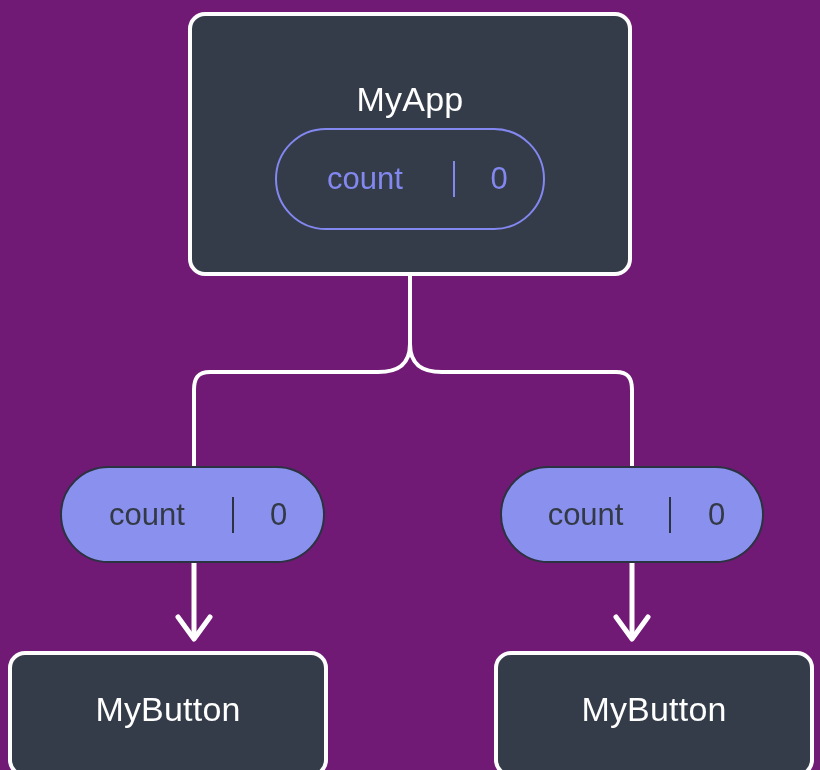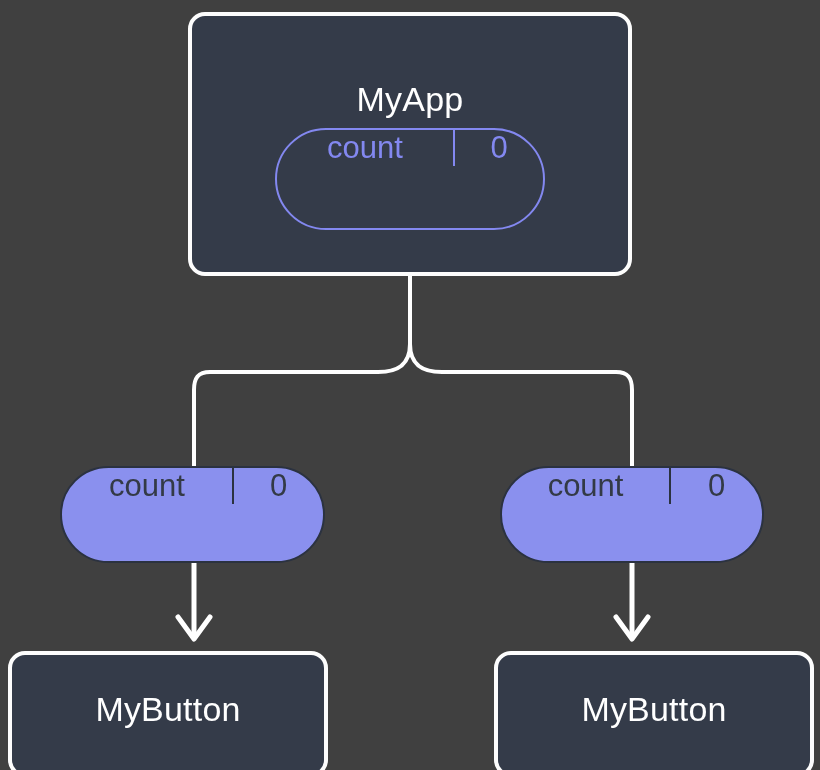--- a/index.html
+++ b/index.html
@@ -10,21 +10,21 @@
   body {
     width: 820px;
     height: 770px;
     overflow: hidden;
     font-family: "Liberation Sans", "DejaVu Sans", sans-serif;
   }
   #stage {
     position: relative;
     width: 820px;
     height: 770px;
-    background: #404040;
+    background: #701a75;
   }
   #wires {
     position: absolute;
     left: 0;
     top: 0;
     width: 820px;
     height: 770px;
     pointer-events: none;
   }
 
@@ -76,21 +76,21 @@
   }
   #title-mybutton-right {
     top: 35px;
   }
 
   
   .pill {
     position: absolute;
     box-sizing: border-box;
     display: flex;
-    align-items: flex-start;
+    align-items: center;
     border-radius: 999px;
     overflow: hidden;
   }
   .pill-key,
   .pill-val {
     display: flex;
     align-items: center;
     justify-content: center;
     font-size: 31px;
     font-weight: 400;

